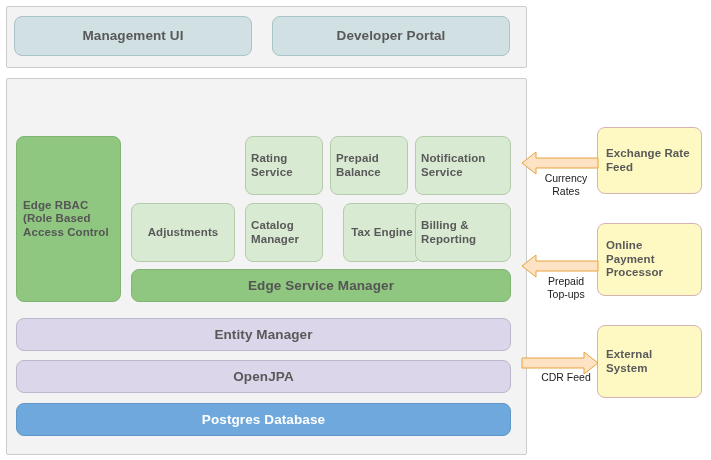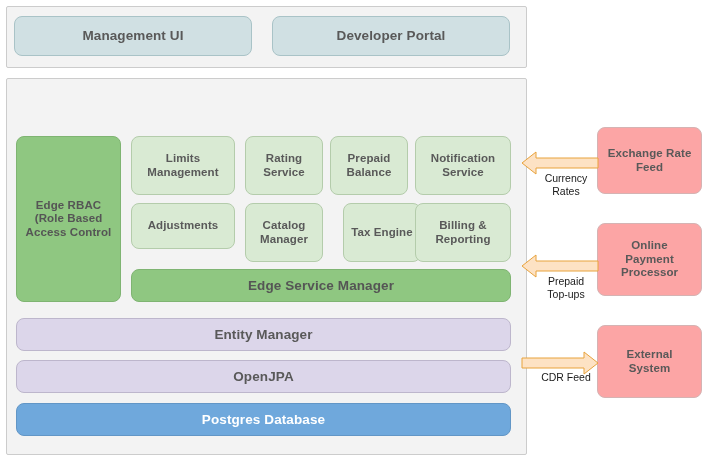--- a/index.html
+++ b/index.html
@@ -22,21 +22,21 @@
     height: 460px;
   }
 
   
   .box {
     position: absolute;
     box-sizing: border-box;
     display: flex;
     align-items: center;
     justify-content: center;
-    text-align: center;
+    text-align: left;
     border-radius: 8px;
     border: 1px solid #b7b7b7;
     font-weight: bold;
     color: #595959;
     line-height: 1.18;
     letter-spacing: 0.1px;
   }
 
   
   .panel {
@@ -47,21 +47,21 @@
     border-radius: 2px;
   }
 
   
   .c-teal     { background: #d0e0e3; border-color: #a9c3c7; }
   .c-purple   { background: #8a7bc8; border-color: #7d6fb8; color: #ffffff; }
   .c-green    { background: #8fc781; border-color: #7fb472; color: #555555; }
   .c-lgreen   { background: #d9ead3; border-color: #b4ccab; }
   .c-lav      { background: #dcd6ea; border-color: #bdb6cc; }
   .c-blue     { background: #6fa8dc; border-color: #6296c6; color: #ffffff; }
-  .c-pink     { background: #fca5a5; border-color: #d5b3b3; }
+  .c-pink     { background: #fef9c3; border-color: #d5b3b3; }
 
   
   .fs-head { font-size: 13.5px; }
   .fs-bar  { font-size: 13.5px; }
   .fs-cell { font-size: 11.5px; }
   .fs-ext  { font-size: 11.5px; }
 
   
   .arrow-label {
     position: absolute;
@@ -91,34 +91,31 @@
   </div>
 
   <div class="panel" style="left:6px; top:78px; width:521px; height:377px;">
   </div>
 
 
   <div class="box c-green fs-cell" style="left:16px; top:136px; width:105px; height:166px; padding:0 6px;">
     <span>Edge RBAC (Role Based Access Control</span>
   </div>
 
-  <div class="box c-lgreen fs-cell" style="left:131px; top:136px; width:104px; height:59px; padding:0 5px;">
-    <span>Limits Management</span>
-  </div>
   <div class="box c-lgreen fs-cell" style="left:245px; top:136px; width:78px; height:59px; padding:0 5px;">
     <span>Rating Service</span>
   </div>
   <div class="box c-lgreen fs-cell" style="left:330px; top:136px; width:78px; height:59px; padding:0 5px;">
     <span>Prepaid Balance</span>
   </div>
   <div class="box c-lgreen fs-cell" style="left:415px; top:136px; width:96px; height:59px; padding:0 5px;">
     <span>Notification Service</span>
   </div>
 
-  <div class="box c-lgreen fs-cell" style="left:131px; top:203px; width:104px; height:46px; padding:0 5px;">
+  <div class="box c-lgreen fs-cell" style="left:131px; top:203px; width:104px; height:59px; padding:0 5px;">
     <span>Adjustments</span>
   </div>
   <div class="box c-lgreen fs-cell" style="left:245px; top:203px; width:78px; height:59px; padding:0 5px;">
     <span>Catalog Manager</span>
   </div>
   <div class="box c-lgreen fs-cell" style="left:343px; top:203px; width:78px; height:59px; padding:0 5px;">
     <span>Tax Engine</span>
   </div>
   <div class="box c-lgreen fs-cell" style="left:415px; top:203px; width:96px; height:59px; padding:0 5px;">
     <span>Billing &amp; Reporting</span>

